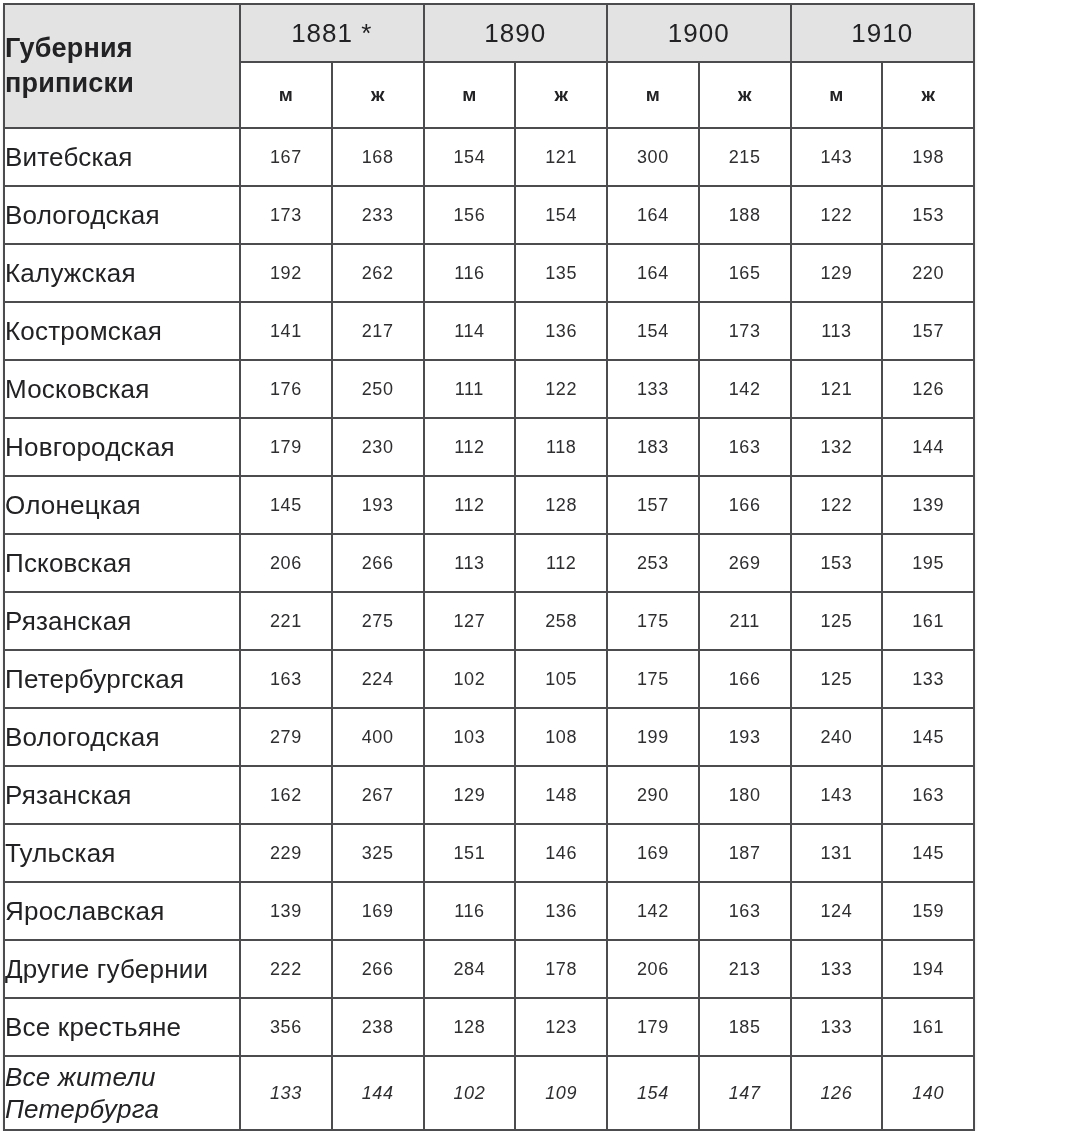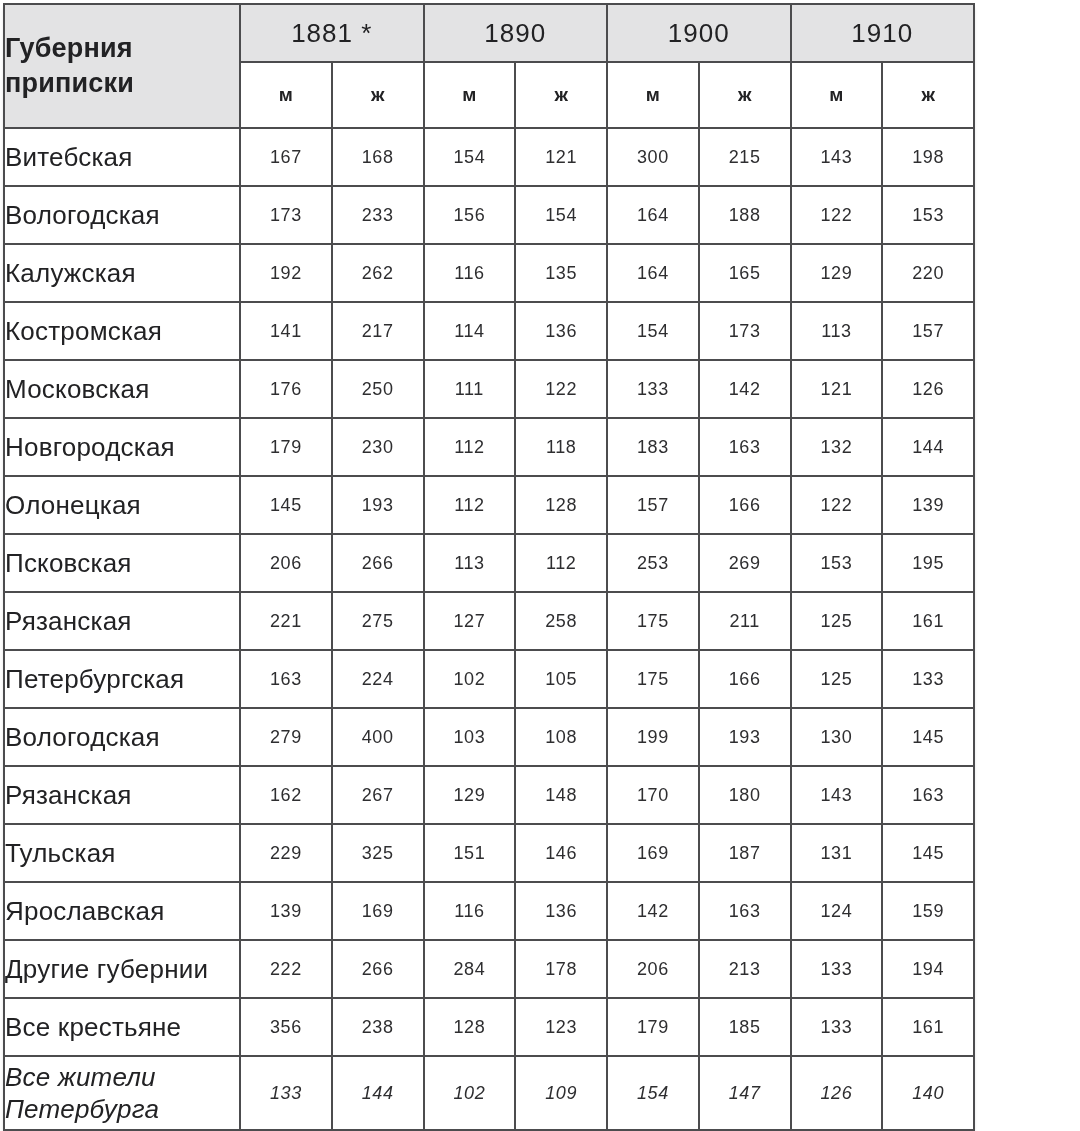--- a/index.html
+++ b/index.html
@@ -222,30 +222,30 @@
           <td class="num">133</td>
         </tr>
         <tr>
           <td class="rowlabel">Вологодская</td>
           <td class="num">279</td>
           <td class="num">400</td>
           <td class="num">103</td>
           <td class="num">108</td>
           <td class="num">199</td>
           <td class="num">193</td>
-          <td class="num">130</td>
+          <td class="num">240</td>
           <td class="num">145</td>
         </tr>
         <tr>
           <td class="rowlabel">Рязанская</td>
           <td class="num">162</td>
           <td class="num">267</td>
           <td class="num">129</td>
           <td class="num">148</td>
-          <td class="num">170</td>
+          <td class="num">290</td>
           <td class="num">180</td>
           <td class="num">143</td>
           <td class="num">163</td>
         </tr>
         <tr>
           <td class="rowlabel">Тульская</td>
           <td class="num">229</td>
           <td class="num">325</td>
           <td class="num">151</td>
           <td class="num">146</td>

